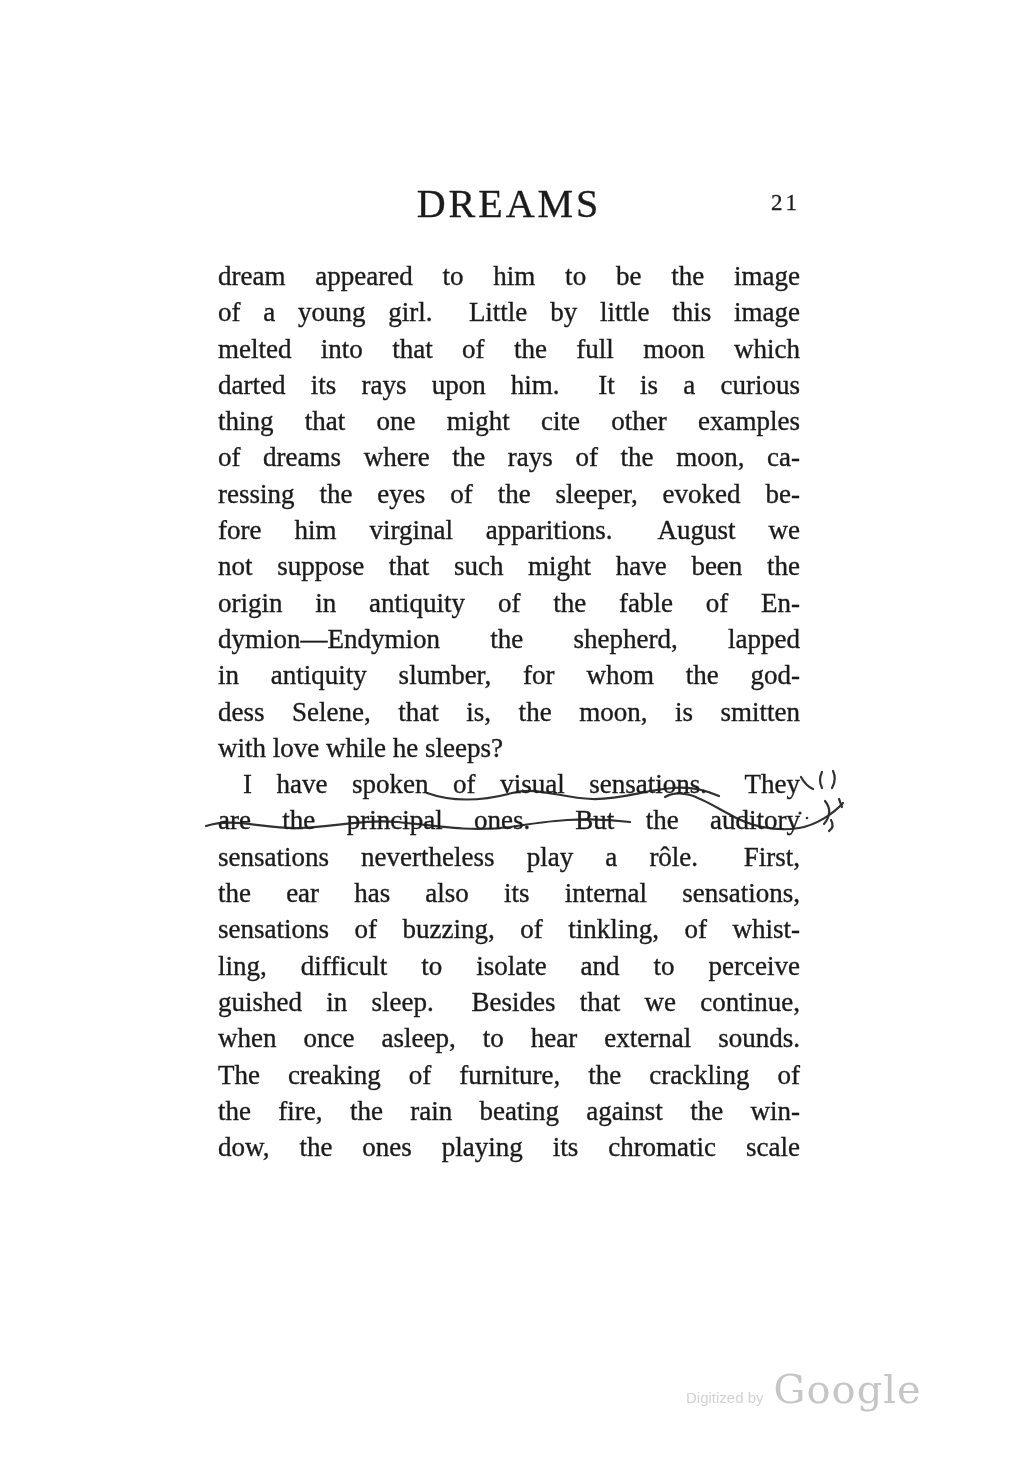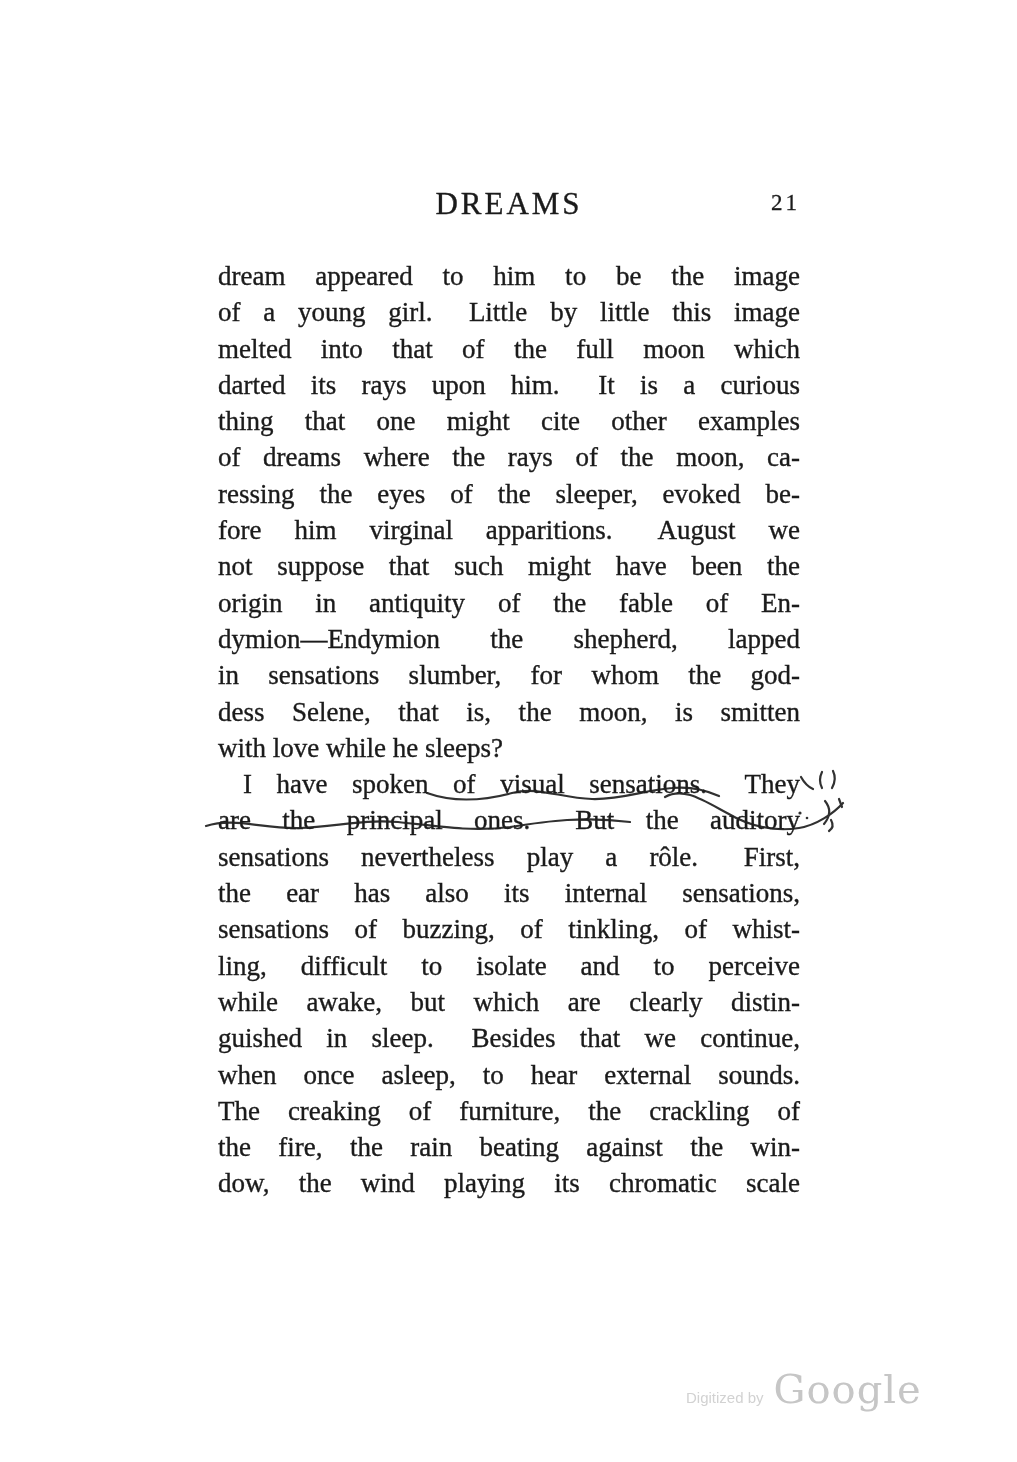--- a/index.html
+++ b/index.html
@@ -1,21 +1,21 @@
 <!DOCTYPE html>
 <html><head>
 <meta charset="utf-8">
 <style>
   html,body{margin:0;padding:0;background:#ffffff;}
   body{width:1017px;height:1462px;position:relative;font-family:"Liberation Serif",serif;}
   .page{position:absolute;left:0;top:0;width:1017px;height:1462px;background:#ffffff;overflow:hidden;}
 
   .header-row{position:absolute;left:218px;top:184px;width:582px;height:42px;}
   .running-title{
-    text-align:center;font-size:31px;line-height:40px;letter-spacing:3px;
+    text-align:center;font-size:40px;line-height:40px;letter-spacing:3px;
     color:#1b1b1b;-webkit-text-stroke:0.35px #1b1b1b;
   }
   .page-number{
     position:absolute;right:0;top:6px;font-size:23px;letter-spacing:3px;
     color:#1b1b1b;-webkit-text-stroke:0.3px #1b1b1b;
   }
 
   .text-block{
     position:absolute;left:218px;top:258px;width:582px;
     color:#1b1b1b;font-size:27px;-webkit-text-stroke:0.35px #1b1b1b;
@@ -45,35 +45,34 @@
       <div class="line j">of a young girl.  Little by little this image</div>
       <div class="line j">melted into that of the full moon which</div>
       <div class="line j">darted its rays upon him.  It is a curious</div>
       <div class="line j">thing that one might cite other examples</div>
       <div class="line j">of dreams where the rays of the moon, ca-</div>
       <div class="line j">ressing the eyes of the sleeper, evoked be-</div>
       <div class="line j">fore him virginal apparitions.  August we</div>
       <div class="line j">not suppose that such might have been the</div>
       <div class="line j">origin in antiquity of the fable of En-</div>
       <div class="line j">dymion—Endymion the shepherd, lapped</div>
-      <div class="line j">in sensations slumber, for whom the god-</div>
+      <div class="line j">in antiquity slumber, for whom the god-</div>
       <div class="line j">dess Selene, that is, the moon, is smitten</div>
       <div class="line">with love while he sleeps?</div>
       <div class="line j in">I have spoken of visual sensations.  They</div>
       <div class="line j">are the principal ones.  But the auditory</div>
       <div class="line j">sensations nevertheless play a rôle.  First,</div>
       <div class="line j">the ear has also its internal sensations,</div>
       <div class="line j">sensations of buzzing, of tinkling, of whist-</div>
       <div class="line j">ling, difficult to isolate and to perceive</div>
-      <div class="line j">while awake, but which are clearly distin-</div>
       <div class="line j">guished in sleep.  Besides that we continue,</div>
       <div class="line j">when once asleep, to hear external sounds.</div>
       <div class="line j">The creaking of furniture, the crackling of</div>
       <div class="line j">the fire, the rain beating against the win-</div>
-      <div class="line j">dow, the wind playing its chromatic scale</div>
+      <div class="line j">dow, the ones playing its chromatic scale</div>
     </div>
 
   <svg class="pencil" width="1017" height="1462" viewBox="0 0 1017 1462">
     <g stroke="#202020" stroke-width="2.2" fill="none" stroke-linecap="round" opacity="0.92">
       <path d="M427,793 C452,802 482,801 512,793 C538,786 560,798 592,799 C620,800 645,790 672,788 C692,786 708,791 719,796"></path>
       <path d="M206,826 C235,817 262,829 300,828 C335,827 362,819 398,822 C436,826 470,832 510,827 C548,821 584,816 630,822"></path>
       <path d="M665,797 C683,787 701,799 727,813 C749,826 773,832 799,828 C817,825 834,813 843,803"></path>
       <path d="M801,777 Q806,786 813,789"></path>
       <path d="M822,772 Q818,780 822,788"></path>
       <path d="M833,771 Q837,779 832,788"></path>

